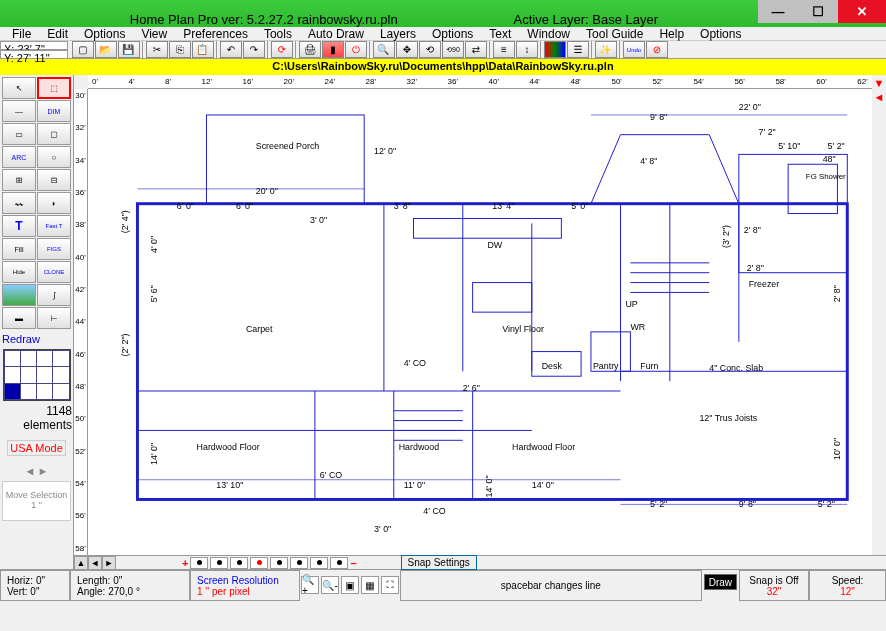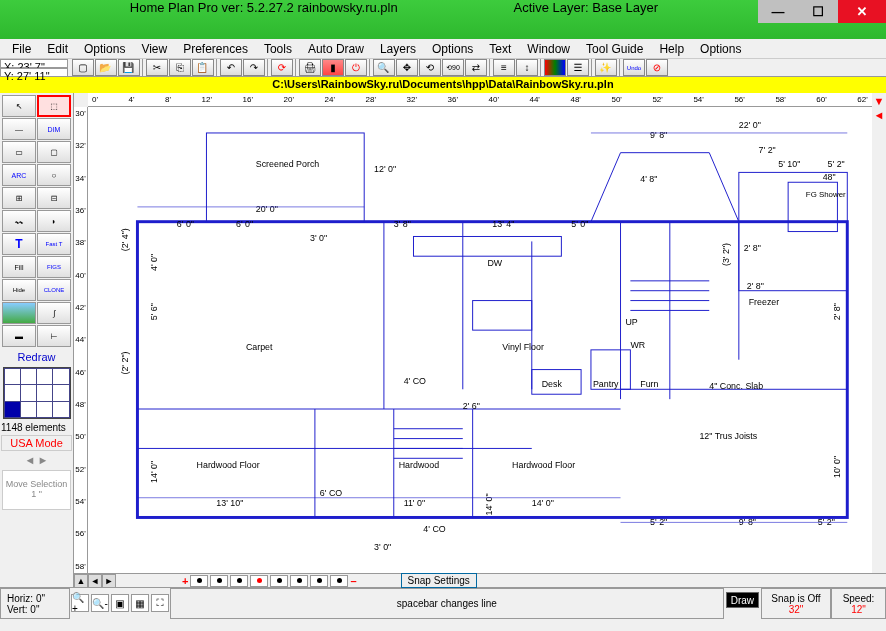--- a/index.html
+++ b/index.html
@@ -1,43 +1,43 @@
 <!DOCTYPE html>
 <html><head>
 <meta charset="utf-8">
 <style>
 *{box-sizing:border-box;margin:0;padding:0;font-family:Arial,sans-serif}
 body{width:886px;height:631px;overflow:hidden;background:#f0f0f0;font-size:11px}
-.titlebar{height:39px;background:linear-gradient(#3dcc3d,#2eb82e);display:flex;align-items:flex-start;color:#000;font-size:13px}
+.titlebar{height:27px;background:linear-gradient(#3dcc3d,#2eb82e);display:flex;align-items:flex-end;color:#000;font-size:13px}
 .titlebar .title{flex:1;text-align:center}
 .titlebar .active-layer{margin-right:100px}
 .winbtns{display:flex;height:100%}
 .winbtn{width:40px;height:23px;display:flex;align-items:center;justify-content:center;font-weight:bold;cursor:pointer}
 .winbtn.min,.winbtn.max{background:#c0c0c0}
 .winbtn.close{background:#e81123;color:#fff;width:48px}
-.menubar{height:20px;background:#f0f0f0;display:flex;align-items:center;padding:0 4px;border-bottom:1px solid #ccc}
+.menubar{height:14px;background:#f0f0f0;display:flex;align-items:center;padding:0 4px;border-bottom:1px solid #ccc}
 .menu-item{padding:2px 8px;cursor:pointer;font-size:12px}
 .inforow{height:18px;display:flex;border-bottom:1px solid #999}
 .coord-box{width:68px;border:1px solid #999;background:#fff;padding:1px 3px;font-size:11px;margin-right:2px}
 .toolbar{flex:1;background:#f0f0f0;display:flex;align-items:center;gap:1px;padding:0 2px}
 .tbtn{width:22px;height:17px;border:1px solid #888;background:linear-gradient(#fff,#ddd);display:flex;align-items:center;justify-content:center;font-size:10px;cursor:pointer}
 .sep{width:2px;height:17px;border-left:1px solid #999;margin:0 1px}
 .yellowbar{height:16px;background:#ffff00;text-align:center;font-size:11px;font-weight:bold;padding-top:1px}
 .main{display:flex;height:494px}
 .leftpanel{width:74px;background:#f0f0f0;border-right:1px solid #999;display:flex;flex-direction:column}
 .toolgrid{display:grid;grid-template-columns:1fr 1fr;gap:1px;padding:2px}
 .toolbtn{height:22px;border:1px solid #999;background:linear-gradient(#fff,#e0e0e0);display:flex;align-items:center;justify-content:center;font-size:8px;cursor:pointer;overflow:hidden}
 .toolbtn.sel{border:2px solid red;background:#ffe0e0}
-.redraw{text-align:center;color:#0000cc;font-size:11px;padding:2px;cursor:pointer;}
+.redraw{color:#0000cc;font-size:11px;padding:2px;cursor:pointer;}
 .grid9{width:68px;height:52px;margin:2px auto;border:1px solid #444}
 .grid9 table{width:100%;height:100%;border-collapse:collapse}
 .grid9 td{border:1px solid #448;background:#fff}
 .grid9 td.f{background:#0000aa}
-.elcount{font-size:10px;text-align:left;padding:1px}
-.usmode{color:red;font-size:11px;text-align:center;padding:1px;border:1px solid #ccc;margin:1px}
+.elcount{font-size:12px;text-align:right;padding:1px}
+.usmode{color:red;font-size:11px;text-align:center;padding:1px;border:1px solid #ccc;margin:7px}
 .movesel{height:40px;border:1px solid #ccc;margin:2px;background:#fff;text-align:center;font-size:9px;color:#888;padding-top:8px}
 .canvas-area{flex:1;display:flex;flex-direction:column;position:relative}
 .rulerrow{display:flex;height:14px}
 .vruler{width:14px;background:#fff;border-right:1px solid #999;font-size:8px;display:flex;flex-direction:column;justify-content:space-between;padding:2px 0}
 .vruler div{transform:rotate(0deg);text-align:center}
 .hruler{flex:1;background:#fff;border-bottom:1px solid #999;font-size:8px;display:flex;justify-content:space-between;padding:0 4px;align-items:center}
 .canvas-row{flex:1;display:flex}
 .canvas{flex:1;background:#fff;position:relative;overflow:hidden}
 .floorplan{position:absolute;top:5px;left:10px;right:5px;bottom:5px}
 .floorplan svg{width:100%;height:100%}
@@ -390,30 +390,38 @@
       </div>
     </div>
   </div>
 </div>
 
 <div class="statusbar">
   <div class="statbox" style="width:70px">
     <span>Horiz: 0"</span>
     <span>Vert: 0"</span>
   </div>
+  <div class="statbox" style="width:120px">
+    <span>Length:  0''</span>
+    <span>Angle: 270,0 °</span>
+  </div>
+  <div class="statbox" style="width:110px">
+    <span class="blue">Screen Resolution</span>
+    <span class="red">1 '' per pixel</span>
+  </div>
   <div class="zoombtn">🔍+</div>
   <div class="zoombtn">🔍-</div>
   <div class="zoombtn">▣</div>
   <div class="zoombtn">▦</div>
   <div class="zoombtn">⛶</div>
   <div class="statbox" style="flex:1;align-items:center;justify-content:center">
     <span>spacebar changes line</span>
   </div>
   <div class="colorbtn">Draw</div>
   <div class="statbox" style="width:70px;text-align:center">
     <span>Snap is Off</span>
     <span class="red">32"</span>
   </div>
-  <div class="statbox" style="width:55px;text-align:center">
+  <div class="statbox" style="width:77px;text-align:center">
     <span>Speed:</span>
     <span class="red">12"</span>
   </div>
 </div>
 
 </body></html>

